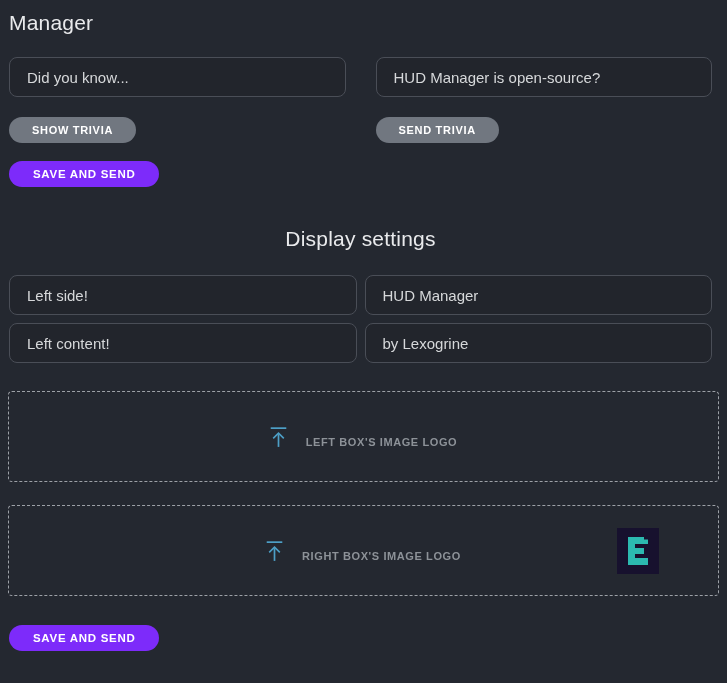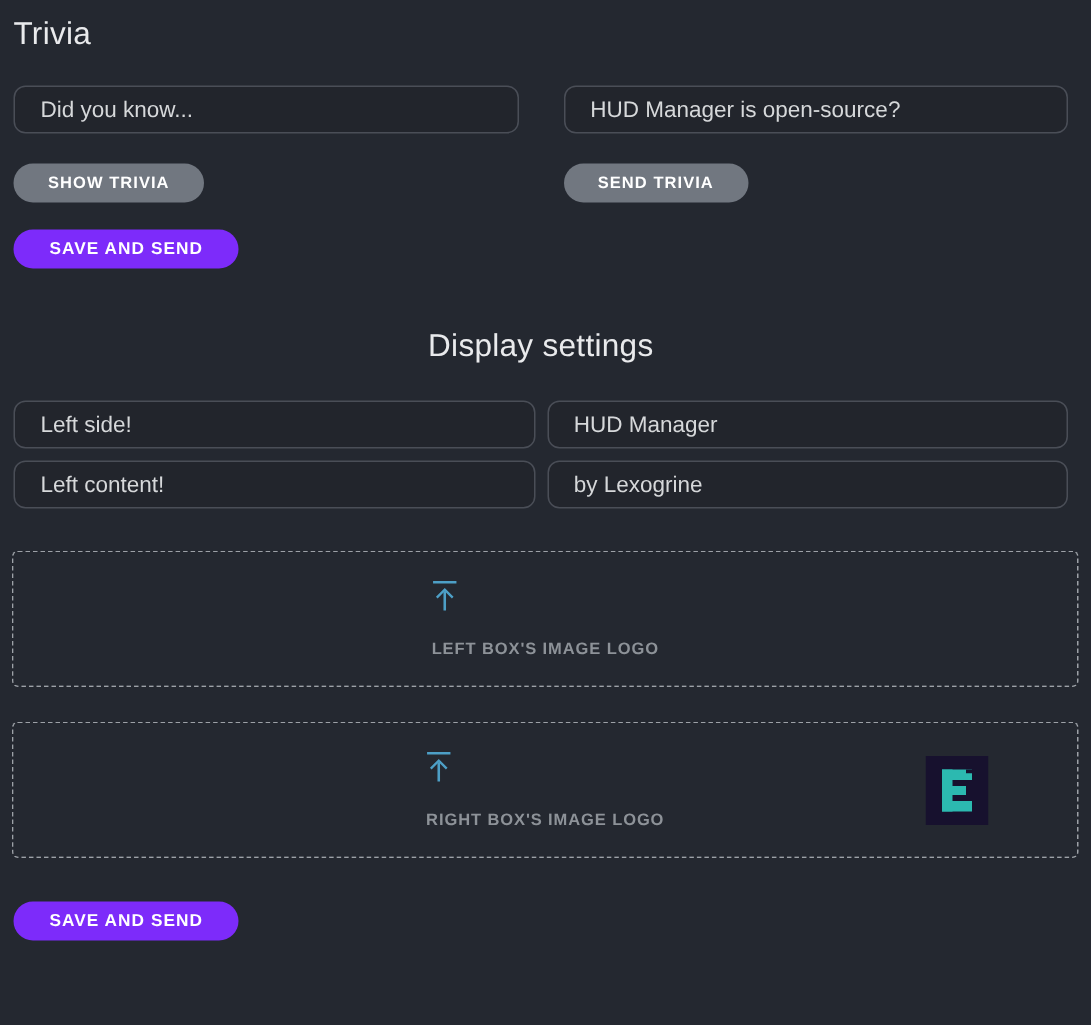--- a/index.html
+++ b/index.html
@@ -37,21 +37,21 @@
   }
   .grid2 {
     display: grid;
     grid-template-columns: 1fr 1fr;
     column-gap: 30px;
     row-gap: 20px;
   }
   .mt-inputs { margin-top: 24px; }
   input.text-field {
     width: 100%;
-    height: 32px;
+    height: 40px;
     background: var(--input-bg);
     border: 1px solid var(--input-border);
     border-radius: 8px;
     padding: 0 17px;
     font-size: 15px;
     color: var(--input-text);
     font-family: "Liberation Sans", "DejaVu Sans", sans-serif;
     outline: none;
   }
   input.text-field::placeholder { color: var(--input-text); opacity: 1; }
@@ -90,23 +90,22 @@
     border: 1px dashed var(--dashed-border);
     border-radius: 4px;
     display: flex;
     align-items: center;
     justify-content: center;
     cursor: pointer;
   }
   .upload-box-2 { margin-top: 23px; }
   .upload-inner {
     display: flex;
-    align-items: flex-start;
+    align-items: flex-end;
     gap: 19px;
-    flex-direction: column;
   }
   .upload-icon { width: 17px; height: 22px; color: var(--upload-icon-blue); flex: 0 0 auto; }
   .upload-label {
     color: var(--upload-label);
     font-size: 11px;
     font-weight: 700;
     letter-spacing: 0.6px;
     text-transform: uppercase;
   }
   .logo-preview {
@@ -119,21 +118,21 @@
     display: block;
   }
   .save-row-2 { margin-top: 29px; }
 </style>
 </head>
 <body>
 
 <div class="page">
 
   <section>
-    <h2 class="section-title">Trivia</h2>
+    <h2 class="section-title">Manager</h2>
 
     <div class="grid2 mt-inputs">
       <input class="text-field" type="text" placeholder="Did you know..." style="">
       <input class="text-field" type="text" value="HUD Manager is open-source?" style="">
     </div>
 
     <div class="btn-row">
       <div class="btn-cell">
         <button class="pill-btn gray-btn">SHOW TRIVIA</button>
       </div>

